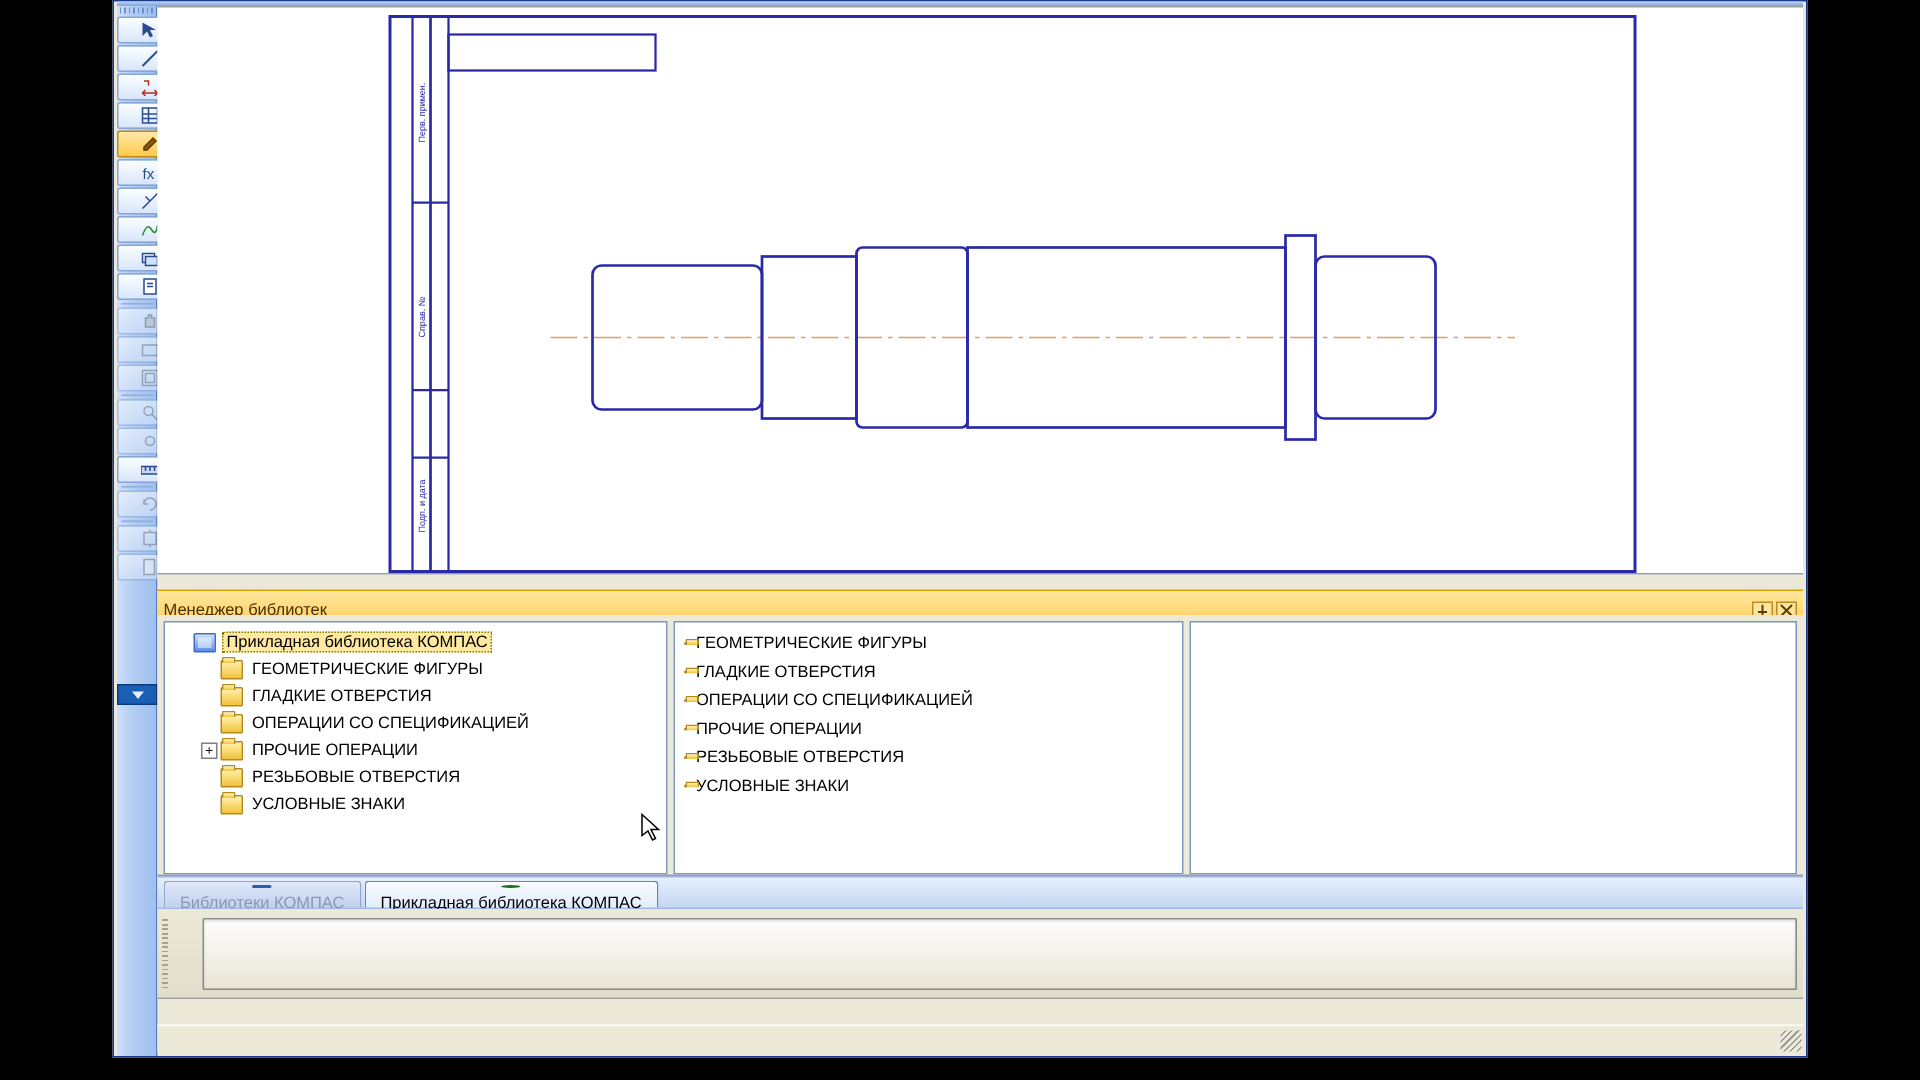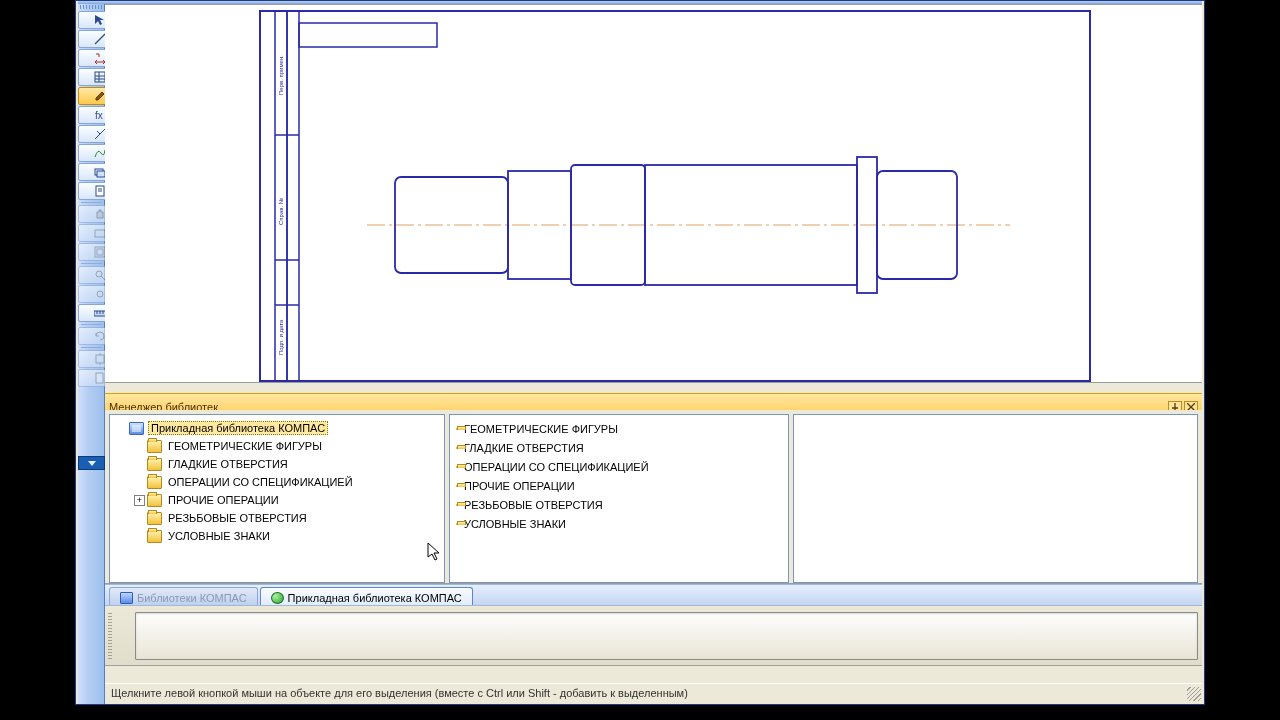--- a/index.html
+++ b/index.html
@@ -60,21 +60,21 @@
   .indent1 { padding-left:22px; }
   .list { padding:4px 2px; }
   .list-row { display:flex; align-items:center; height:19px; padding-left:4px; }
   .cursor-ptr { position:absolute; left:322px; top:538px; pointer-events:none; z-index:50; }
   .lib-tabs { position:absolute; left:0; top:580px; right:0; height:22px;
               background:linear-gradient(#e6effc,#c4d6f2);
               border-top:1px solid #9fb8df; border-bottom:1px solid #9fb8df;
               display:flex; align-items:flex-end; padding:0 4px; gap:2px; }
   .lib-tab { height:18px; padding:2px 10px 0; border:1px solid #8fa8cf; border-bottom:none;
              border-radius:3px 3px 0 0; display:flex; align-items:center; gap:4px;
-             font-size:11px; cursor:pointer; }
+             font-size:11px; cursor:pointer;flex-direction:column; }
   .lib-tab .tico { width:13px; height:12px; }
   .tico-blue { background:linear-gradient(#bcd4ff,#5b8de6); border:1px solid #2f5db0; border-radius:1px; }
   .tico-green { border-radius:50%; background:radial-gradient(circle at 30% 30%,#a8f0a0,#2fa52f); border:1px solid #1d6d1d; }
   .lib-tab.inactive { background:linear-gradient(#e0e9f8,#c0d1ee); color:#8a98b5; }
   .lib-tab.active { background:linear-gradient(#f8fbff,#e2ecfb); color:#000;
                     border-color:#5f86c8; box-shadow:inset 0 1px 0 #fff; }
   .cmdline-area { position:absolute; left:0; top:602px; right:0; height:60px;
                   background:linear-gradient(to bottom,#ece9d8,#e1ddcb);
                   border-bottom:1px solid #a0a0a0; padding:6px 4px 4px 30px; }
   .cmdline-area .grip-v { position:absolute; left:3px; top:6px; width:4px; bottom:6px;
@@ -347,18 +347,17 @@
           <span>Прикладная библиотека КОМПАС</span>
         </div>
       </div>
 
       <div class="cmdline-area">
         <div class="grip-v"></div>
         <div class="cmdline"></div>
       </div>
 
       <div class="status-bar">
-        <span>Щелкните левой кнопкой мыши на объекте для его выделения (вместе с Ctrl или Shift - добавить к выделенным)</span>
         <span class="grip"></span>
       </div>
     </div>
   </div>
 </div>
 
 </body></html>

